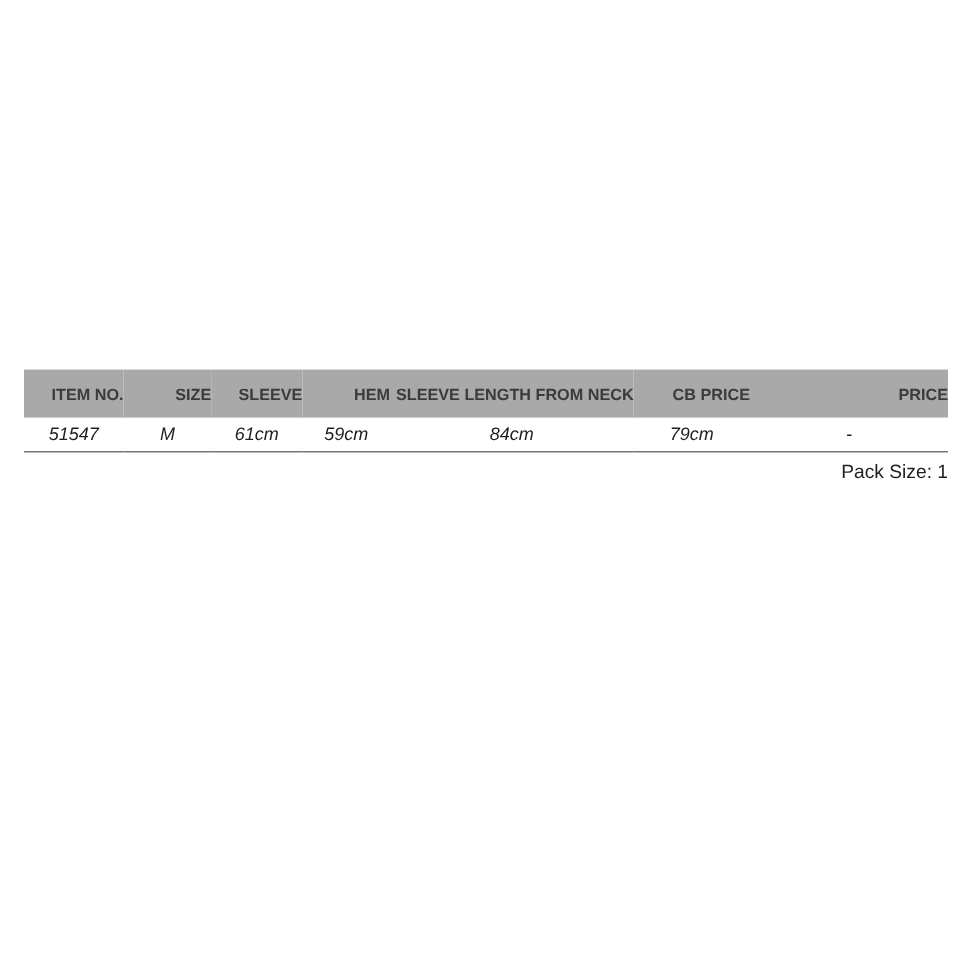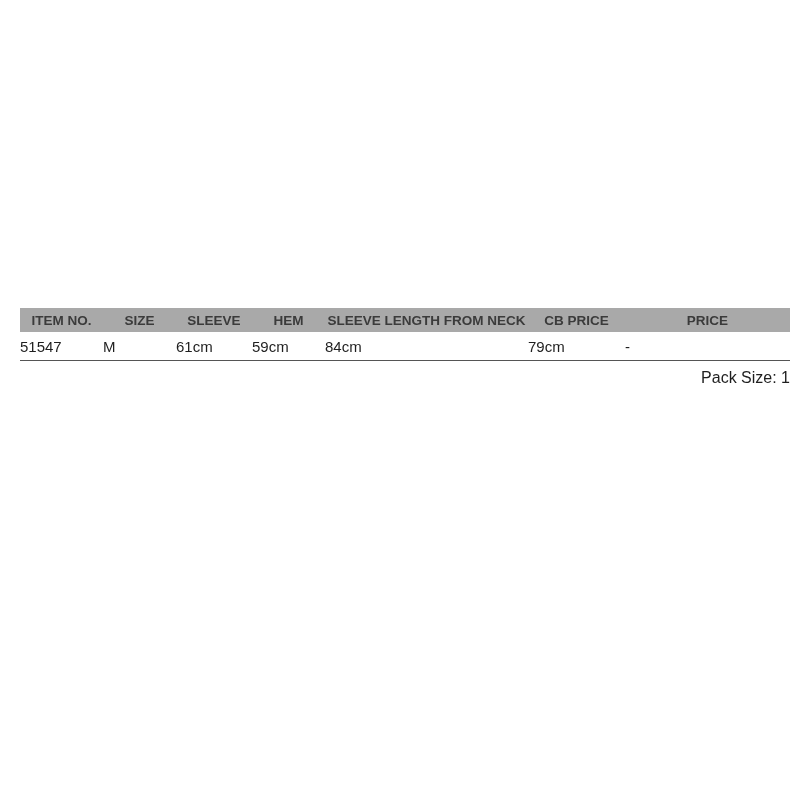--- a/index.html
+++ b/index.html
@@ -30,34 +30,35 @@
   table.size-chart{
     width:770px;
     border-collapse:collapse;
     table-layout:fixed;
   }
   table.size-chart thead th{
     background:var(--header-bg);
     color:var(--header-text);
     font-size:13.5px;
     font-weight:bold;
-    height:24px;
+    height:40px;
     padding:0;
-    text-align:center;
+    text-align:right;
     white-space:nowrap;
     margin-top:44px;
   }
   table.size-chart tbody td{
     height:28.4px;
     padding:0;
     font-size:15px;
     color:var(--body-text);
-    text-align:left;
+    text-align:center;
     border-bottom:1px solid var(--sep);
     white-space:nowrap;
+    font-style:italic;
   }
   .pack-size{
     margin-top:8px;
     text-align:right;
     font-size:16px;
     color:var(--body-text);
   }
 </style>
 </head>
 <body>

